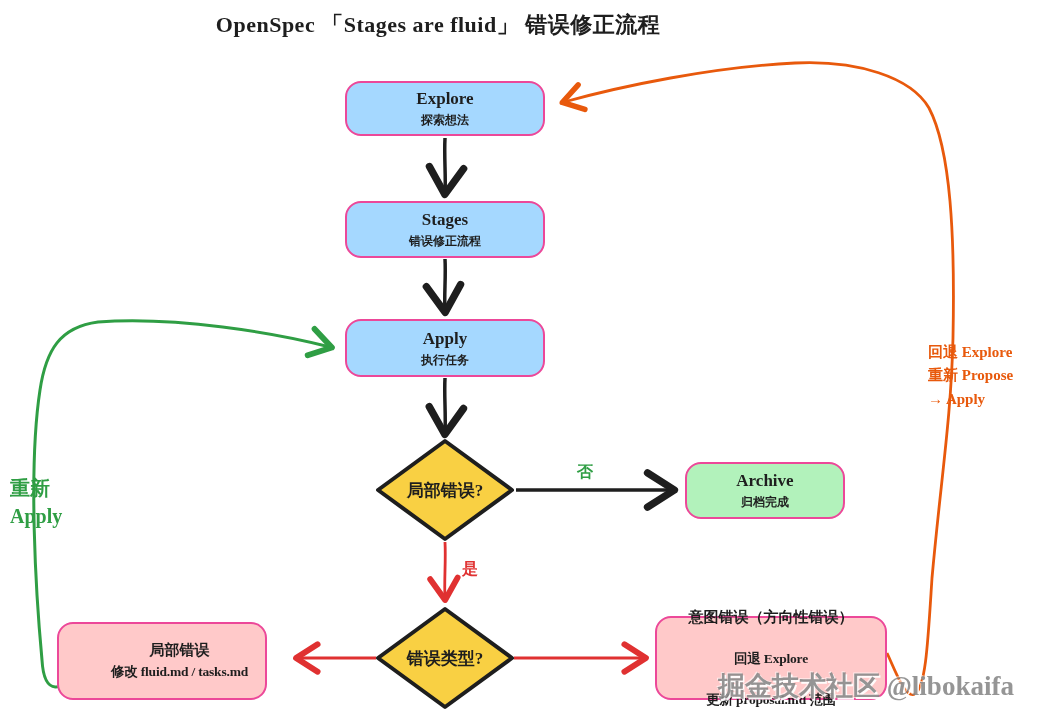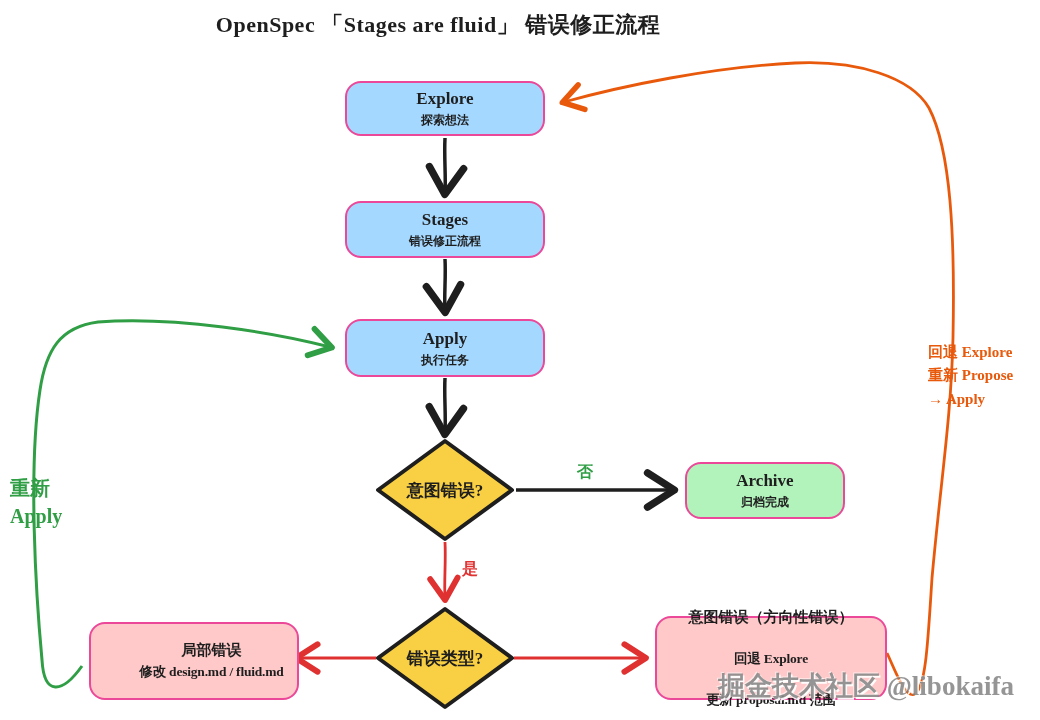--- a/index.html
+++ b/index.html
@@ -89,38 +89,38 @@
 
   <div class="node blue" style="left:345px;top:319px;width:200px;height:58px;">
     <span class="en">Apply</span>
     <span class="cn">执行任务</span>
   </div>
 
   <div class="diamond" style="left:375px;top:438px;">
     <svg width="140" height="104" viewBox="0 0 140 104">
       <polygon points="70,3 137,52 70,101 3,52" fill="#f9d043" stroke="#1e1e1e" stroke-width="4" stroke-linejoin="round"></polygon>
     </svg>
-    <span class="dlabel">意图错误?</span>
+    <span class="dlabel">局部错误?</span>
   </div>
 
   <div class="node green" style="left:685px;top:462px;width:160px;height:57px;">
     <span class="en">Archive</span>
     <span class="cn">归档完成</span>
   </div>
 
   <div class="diamond" style="left:375px;top:606px;">
     <svg width="140" height="104" viewBox="0 0 140 104">
       <polygon points="70,3 137,52 70,101 3,52" fill="#f9d043" stroke="#1e1e1e" stroke-width="4" stroke-linejoin="round"></polygon>
     </svg>
     <span class="dlabel">错误类型?</span>
   </div>
 
-  <div class="node pink" style="left:89px;top:622px;width:210px;height:78px;padding-left:35px;">
+  <div class="node pink" style="left:57px;top:622px;width:210px;height:78px;padding-left:35px;">
     <span class="ttl">局部错误</span>
-    <span class="act">修改 design.md / fluid.md</span>
+    <span class="act">修改 fluid.md / tasks.md</span>
   </div>
 
   <div class="node pink" style="left:655px;top:616px;width:232px;height:84px;line-height:1.6;gap:19px;">
     <span class="ttl">意图错误（方向性错误）</span>
     <span class="act">回退 Explore</span>
     <span class="act">更新 proposal.md 范围</span>
   </div>
 
   <span class="elabel lbl-no" style="left:577px;top:461px;">否</span>
   <span class="elabel lbl-yes" style="left:462px;top:558px;">是</span>

